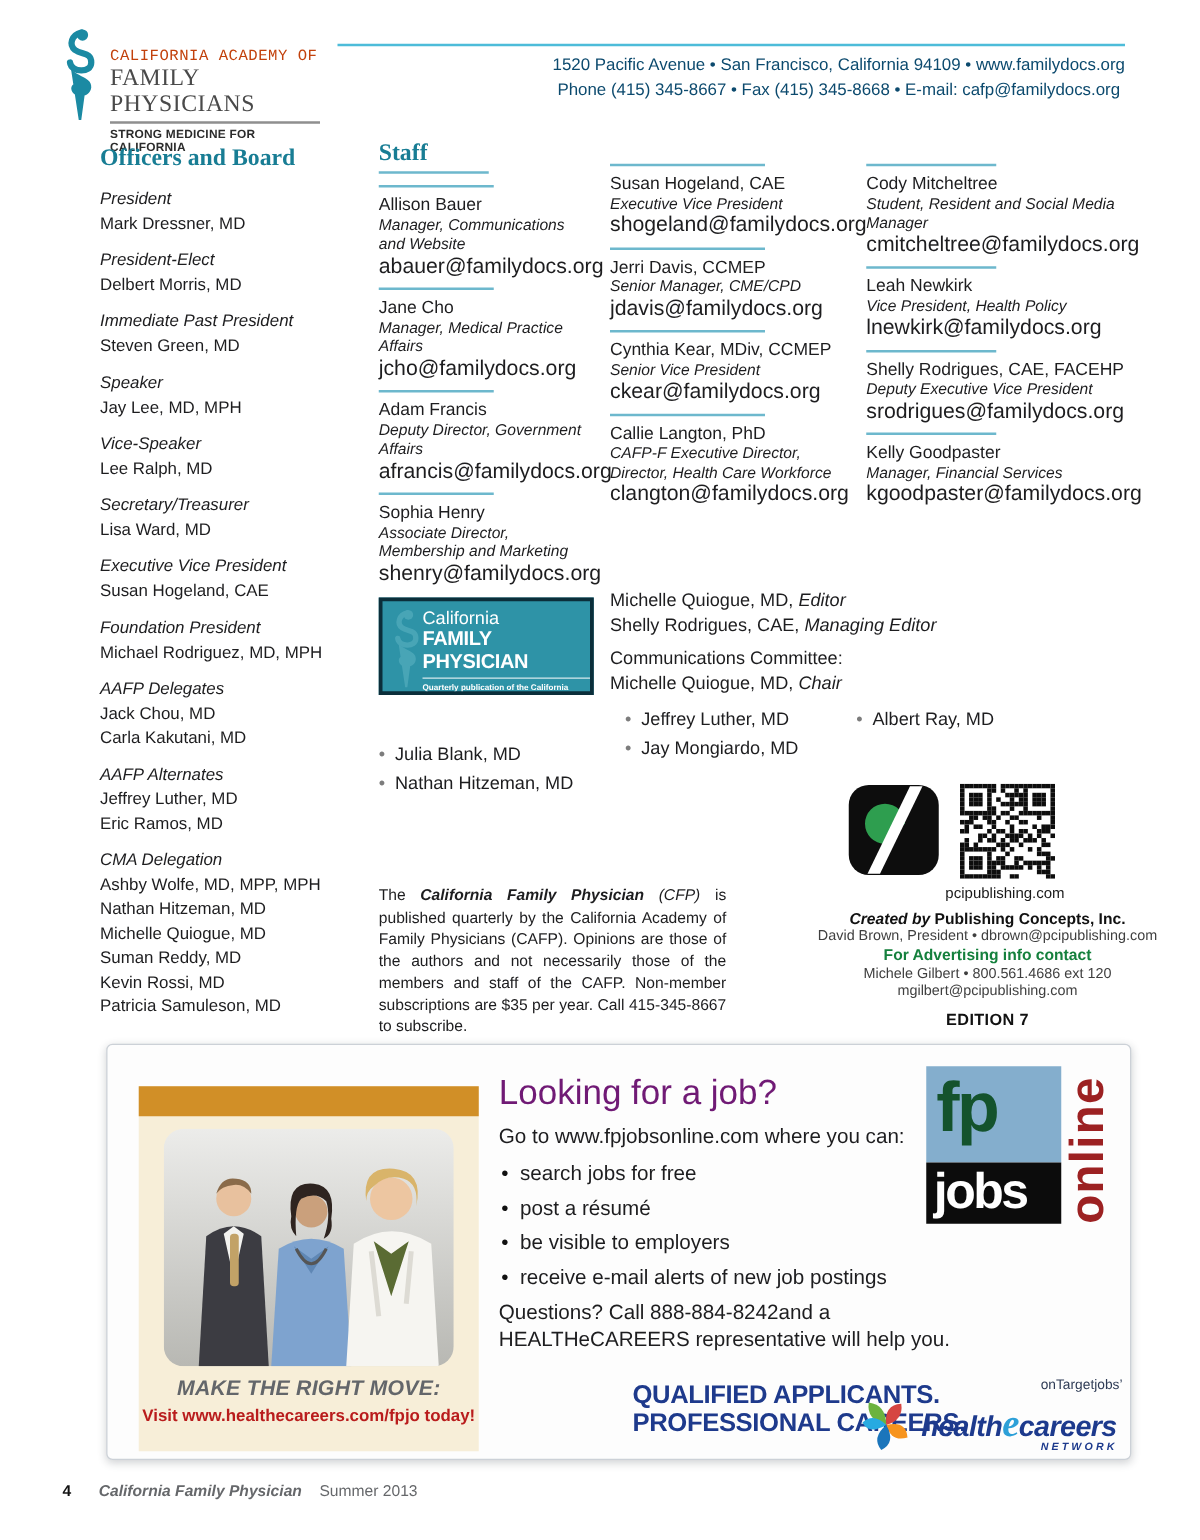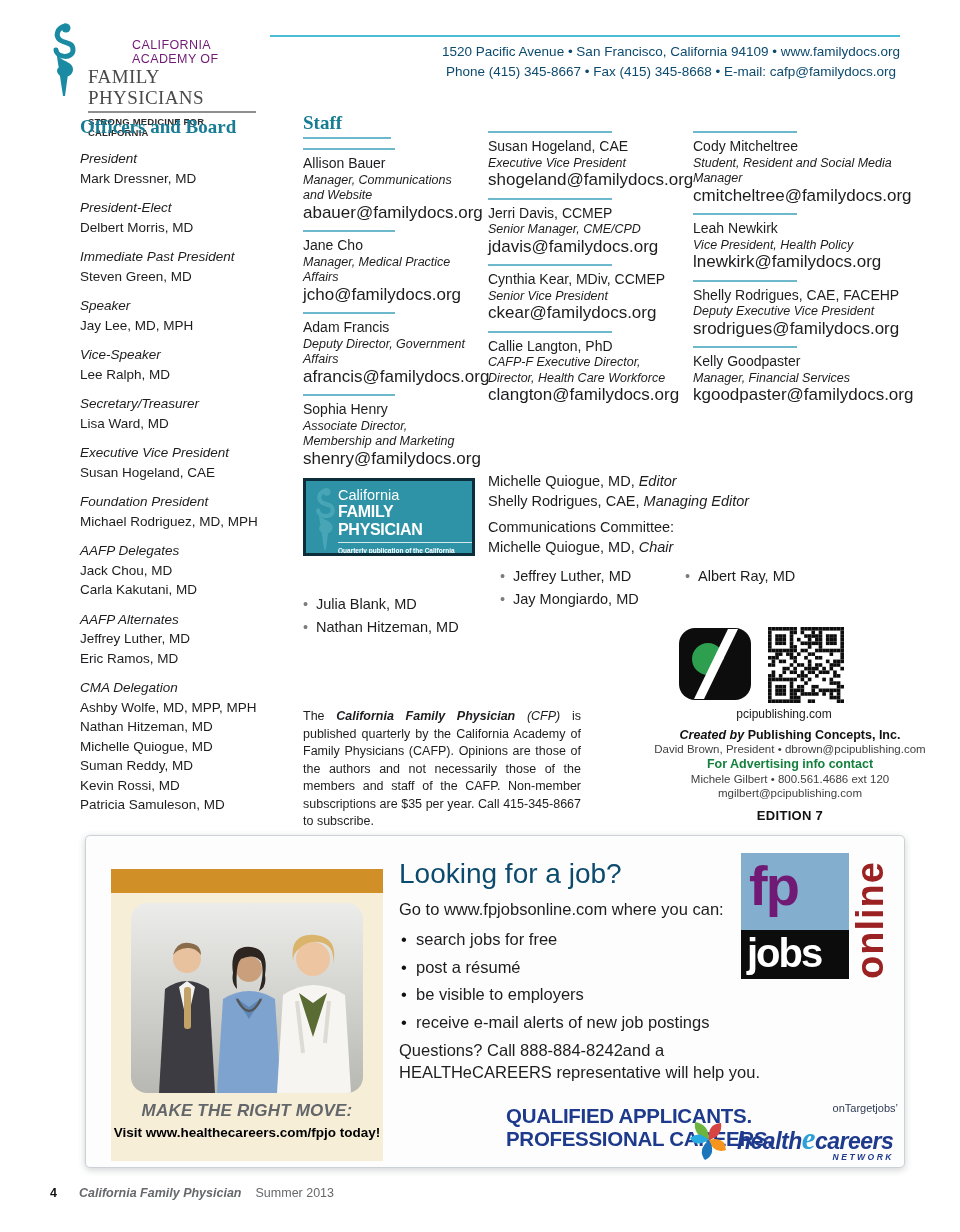--- a/index.html
+++ b/index.html
@@ -2,21 +2,21 @@
 <html><head>
 <meta charset="utf-8">
 <style>
   * { margin:0; padding:0; box-sizing:border-box; }
   body { background:#fff; font-family:"Liberation Sans", sans-serif; color:#1d1d1f; }
   .page { position:relative; width:960px; height:1232px; background:#ffffff; overflow:hidden; }
 
   
   .cafp-logo { position:absolute; left:44px; top:22px; }
   .org-block { position:absolute; left:88px; top:38px; width:178px; }
-  .org-l1 { font-family:Liberation Sans, sans-serif; font-size:12.5px; letter-spacing:.4px; color:#701a75;margin-left:44px; }
+  .org-l1 { font-family:Liberation Mono, monospace; font-size:12.5px; letter-spacing:.4px; color:#c2410c; }
   .org-l2 { font-family:"Liberation Serif", serif; font-size:19px; letter-spacing:.4px; color:#4a4a4a; line-height:21px; }
   .org-sep { width:168px; height:2px; background:#8f8f8f; margin:3px 0 3px; }
   .org-tag { font-size:9.5px; font-weight:bold; color:#2b2b2b; letter-spacing:.2px; }
   .header-rule { position:absolute; left:270px; top:35px; width:630px; height:2px; background:#4dbcd9; }
   .header-contact { position:absolute; right:60px; top:42px; text-align:center; font-size:13.5px; line-height:20px; color:#0c4a6e; }
 
   
   .officers { position:absolute; left:80px; top:116px; width:210px; }
   .sec-head { font-family:"Liberation Serif", serif; font-weight:bold; font-size:19px; color:#187d94; margin-bottom:11px; }
   .officer-group { margin-bottom:10px; }
@@ -59,44 +59,44 @@
   .committee-col div.member { font-size:14.5px; line-height:23px; padding-left:13px; position:relative; }
   .committee-col div.member::before { content:"•"; position:absolute; left:0; color:#7c7c7c; }
 
   
   .pub-note { position:absolute; left:303px; top:708px; width:278px; font-size:12.5px; line-height:17.5px; text-align:justify; }
   .bi { font-weight:bold; font-style:italic; }
 
   
   .pci-logo { position:absolute; left:678px; top:627px; }
   .qr { position:absolute; left:768px; top:627px; }
-  .pci-site { position:absolute; left:708px; top:707px; width:152px; text-align:center; font-size:12px; color:#1a1a1a; }
+  .pci-site { position:absolute; left:728px; top:707px; width:152px; text-align:center; font-size:12px; color:#1a1a1a; }
   .pub-lines { position:absolute; left:648px; top:728px; width:284px; text-align:center; color:#3f3f3f; }
   .pub-l1 { font-size:12.5px; color:#111; }
   .pub-l1 .b { font-weight:bold; }
   .pub-sm { font-size:11.5px; line-height:14.5px; }
   .pub-b { font-size:12.5px; font-weight:bold; color:#15803d; line-height:15px; }
   .edition { margin-top:7px; font-size:13px; font-weight:bold; color:#111; letter-spacing:.3px; }
 
   
   .ad { position:absolute; left:85px; top:835px; width:820px; height:333px; background:#fdfdfd; border:1px solid #ccd1d7; border-radius:5px; box-shadow:0 2px 7px rgba(40,50,60,.22); }
   .ad-photo { position:absolute; left:25px; top:33px; width:272px; height:292px; background:#f7eed8; }
   .ad-photo-bar { height:24px; background:#d18f27; }
   .ad-photo svg.scene { display:block; margin:10px auto 0; }
   .ad-caption { margin-top:8px; text-align:center; font-size:17px; font-weight:bold; font-style:italic; color:#63666a; letter-spacing:.2px; }
-  .ad-link { margin-top:4px; text-align:center; font-size:13.5px; font-weight:bold; color:#000000; }
-  .ad-head { position:absolute; left:313px; top:22px; font-size:28px; color:#0c4a6e; }
+  .ad-link { margin-top:4px; text-align:center; font-size:13.5px; font-weight:bold; color:#b91c1c; }
+  .ad-head { position:absolute; left:313px; top:22px; font-size:28px; color:#701a75; }
   .ad-intro { position:absolute; left:313px; top:64px; font-size:16.5px; }
   .ad-bullets { position:absolute; left:315px; top:90px; }
   .ad-bullets .ab { font-size:16.5px; line-height:27.5px; padding-left:15px; position:relative; }
   .ad-bullets .ab::before { content:"•"; position:absolute; left:0; color:#111; }
   .ad-q { position:absolute; left:313px; top:203px; width:392px; font-size:16.5px; line-height:22px; }
   .fpj { position:absolute; left:655px; top:17px; display:flex; }
   .fpj-squares { width:108px; }
-  .fpj-fp { height:77px; background:#84aecd; color:#701a75; font-size:56px; font-weight:bold; line-height:66px; padding-left:8px; letter-spacing:-2px; }
+  .fpj-fp { height:77px; background:#84aecd; color:#14532d; font-size:56px; font-weight:bold; line-height:66px; padding-left:8px; letter-spacing:-2px; }
   .fpj-jobs { height:49px; background:#0c0c0c; color:#fff; font-size:40px; font-weight:bold; line-height:46px; padding-left:6px; letter-spacing:-2px; }
   .fpj-online { writing-mode:vertical-rl; transform:rotate(180deg); font-size:38px; font-weight:bold; color:#9c2122; letter-spacing:1px; line-height:38px; margin-left:2px; }
   .ad-tagline { position:absolute; left:420px; top:268px; font-size:20.5px; font-weight:bold; color:#1e3a8c; letter-spacing:-.3px; line-height:23px; }
   .hc { position:absolute; left:600px; top:266px; width:212px; height:62px; }
   .hc-otj { position:absolute; right:0; top:0; font-size:11px; color:#2e3b55; }
   .hc-row { position:absolute; left:0; top:13px; display:flex; align-items:center; }
   .hc-text { font-style:italic; font-weight:bold; color:#1d3a8d; font-size:23px; letter-spacing:-.5px; white-space:nowrap; }
   .hc-e { font-family:"Liberation Serif", serif; font-size:31px; color:#2da0d8; font-weight:bold; }
   .hc-net { position:absolute; right:4px; top:50px; font-size:8.5px; font-weight:bold; font-style:italic; letter-spacing:2.5px; color:#1d3a8d; }
 

